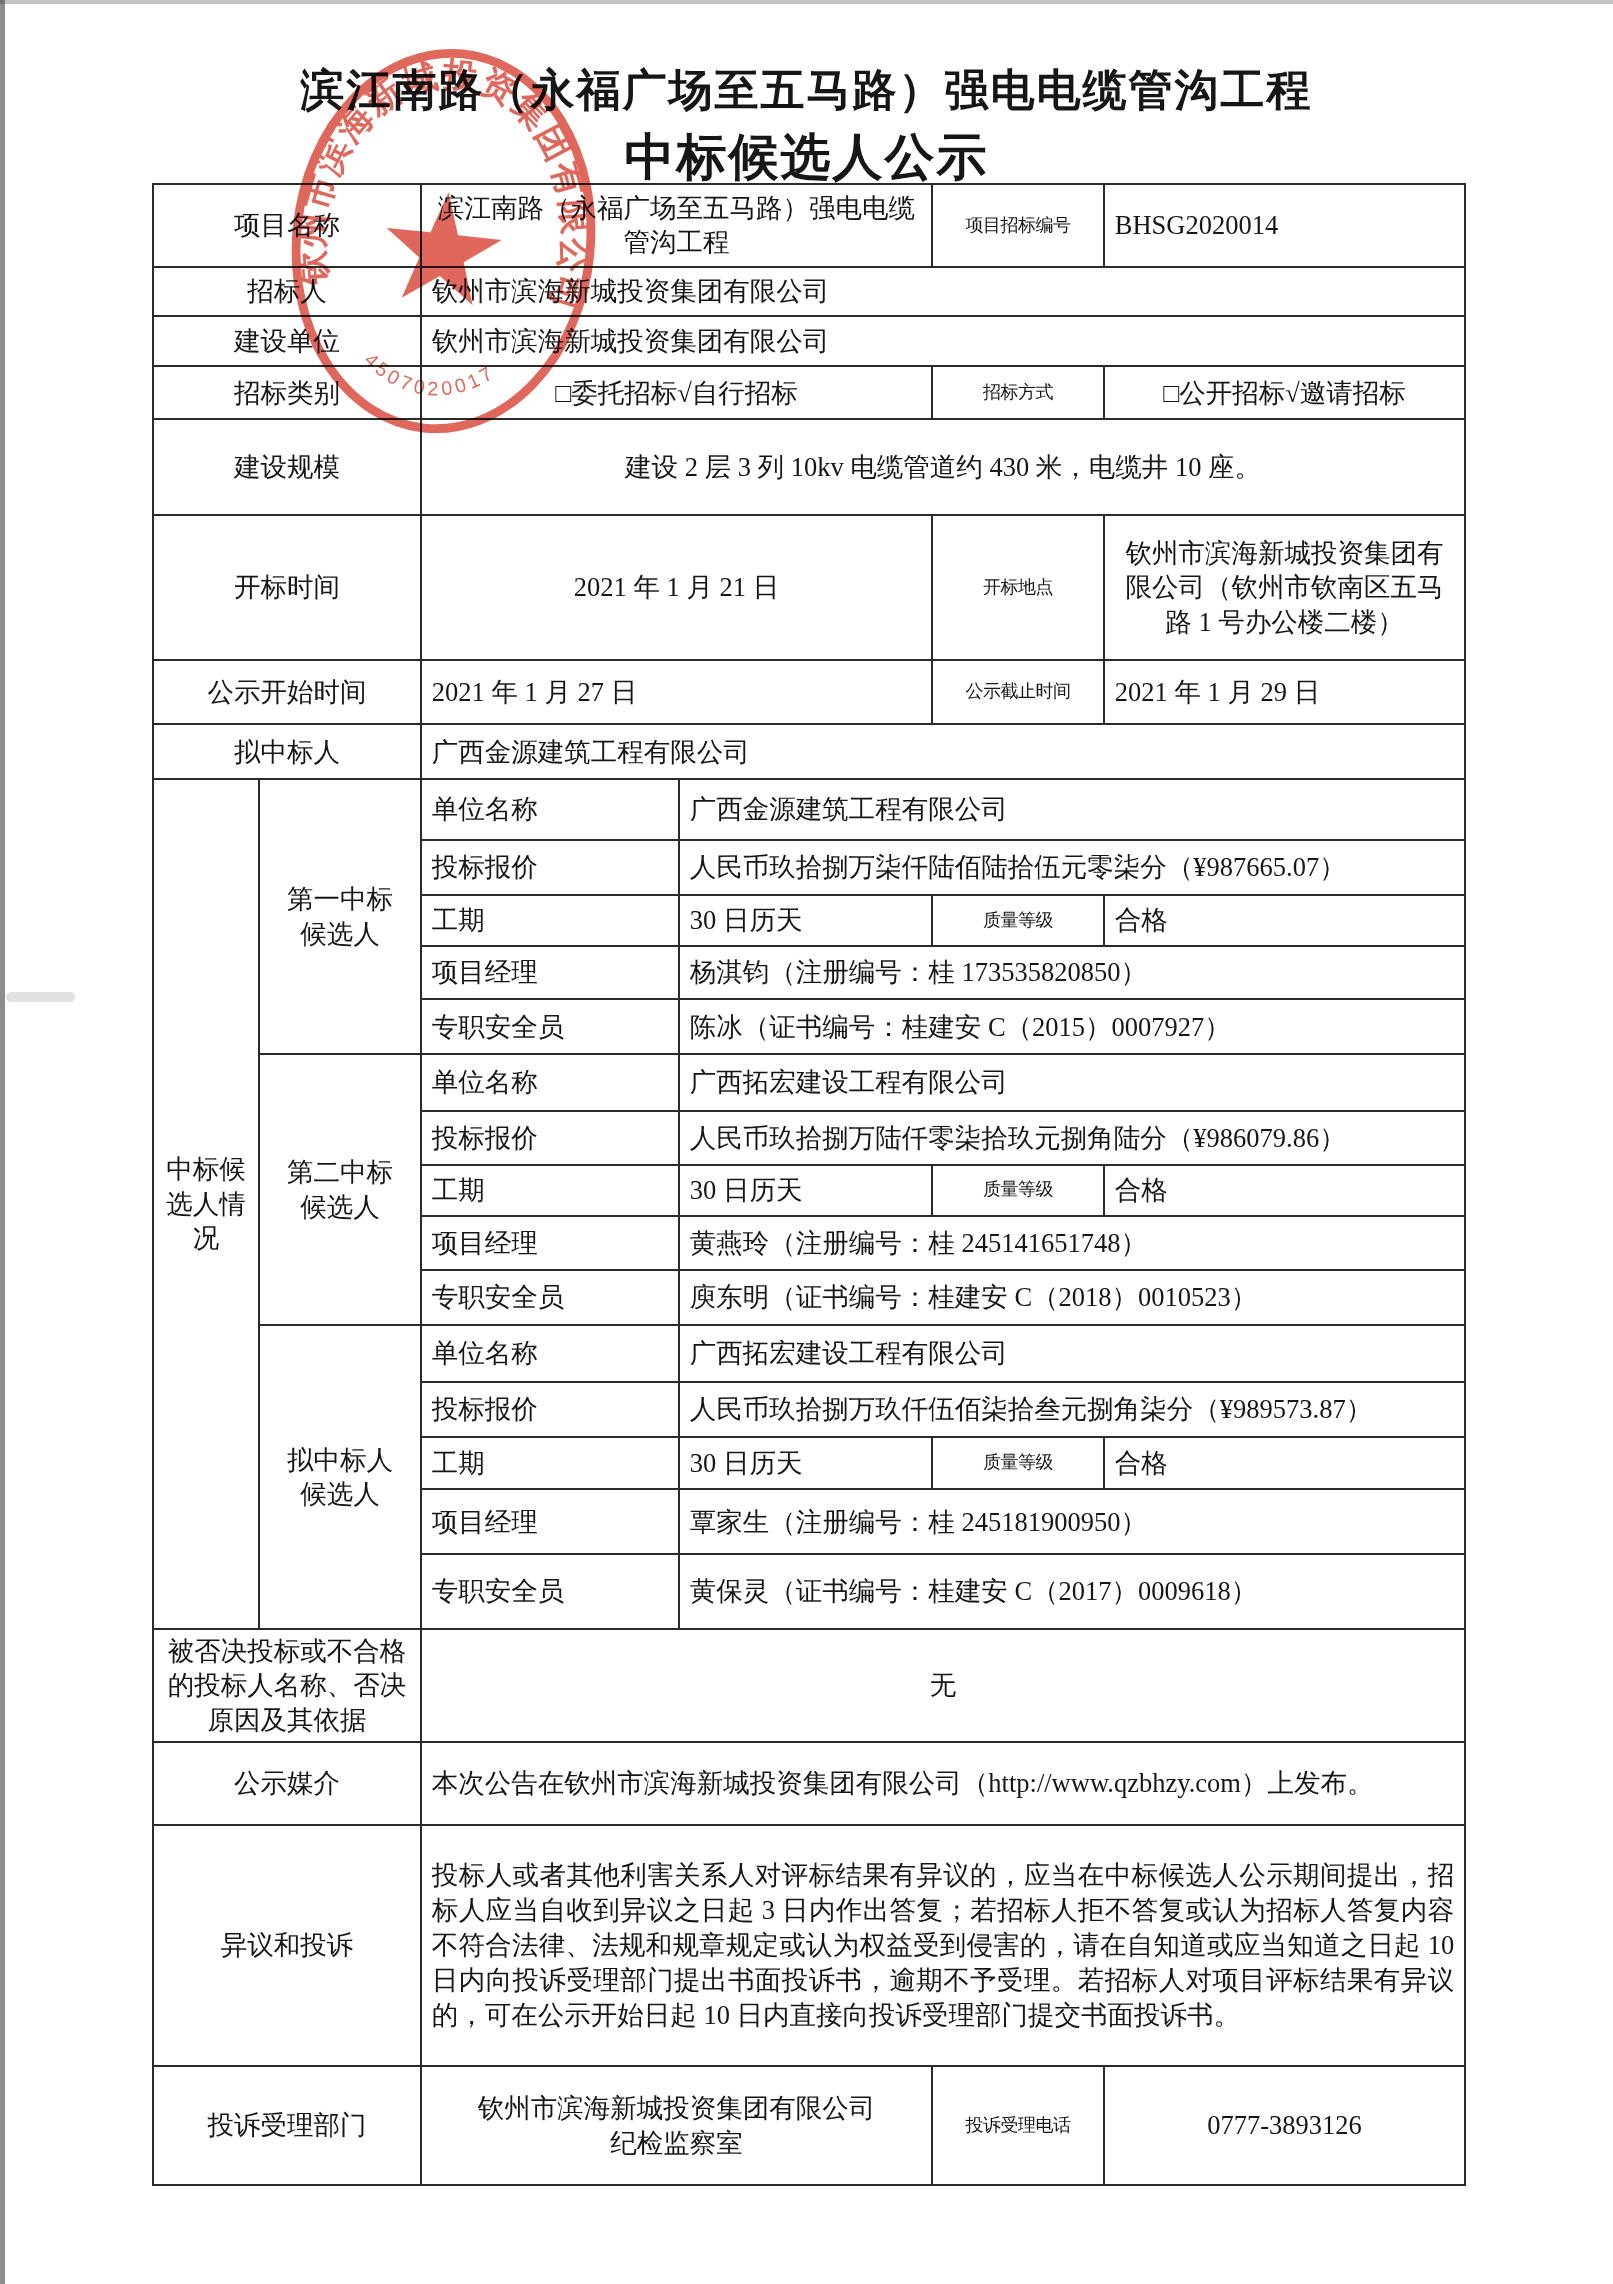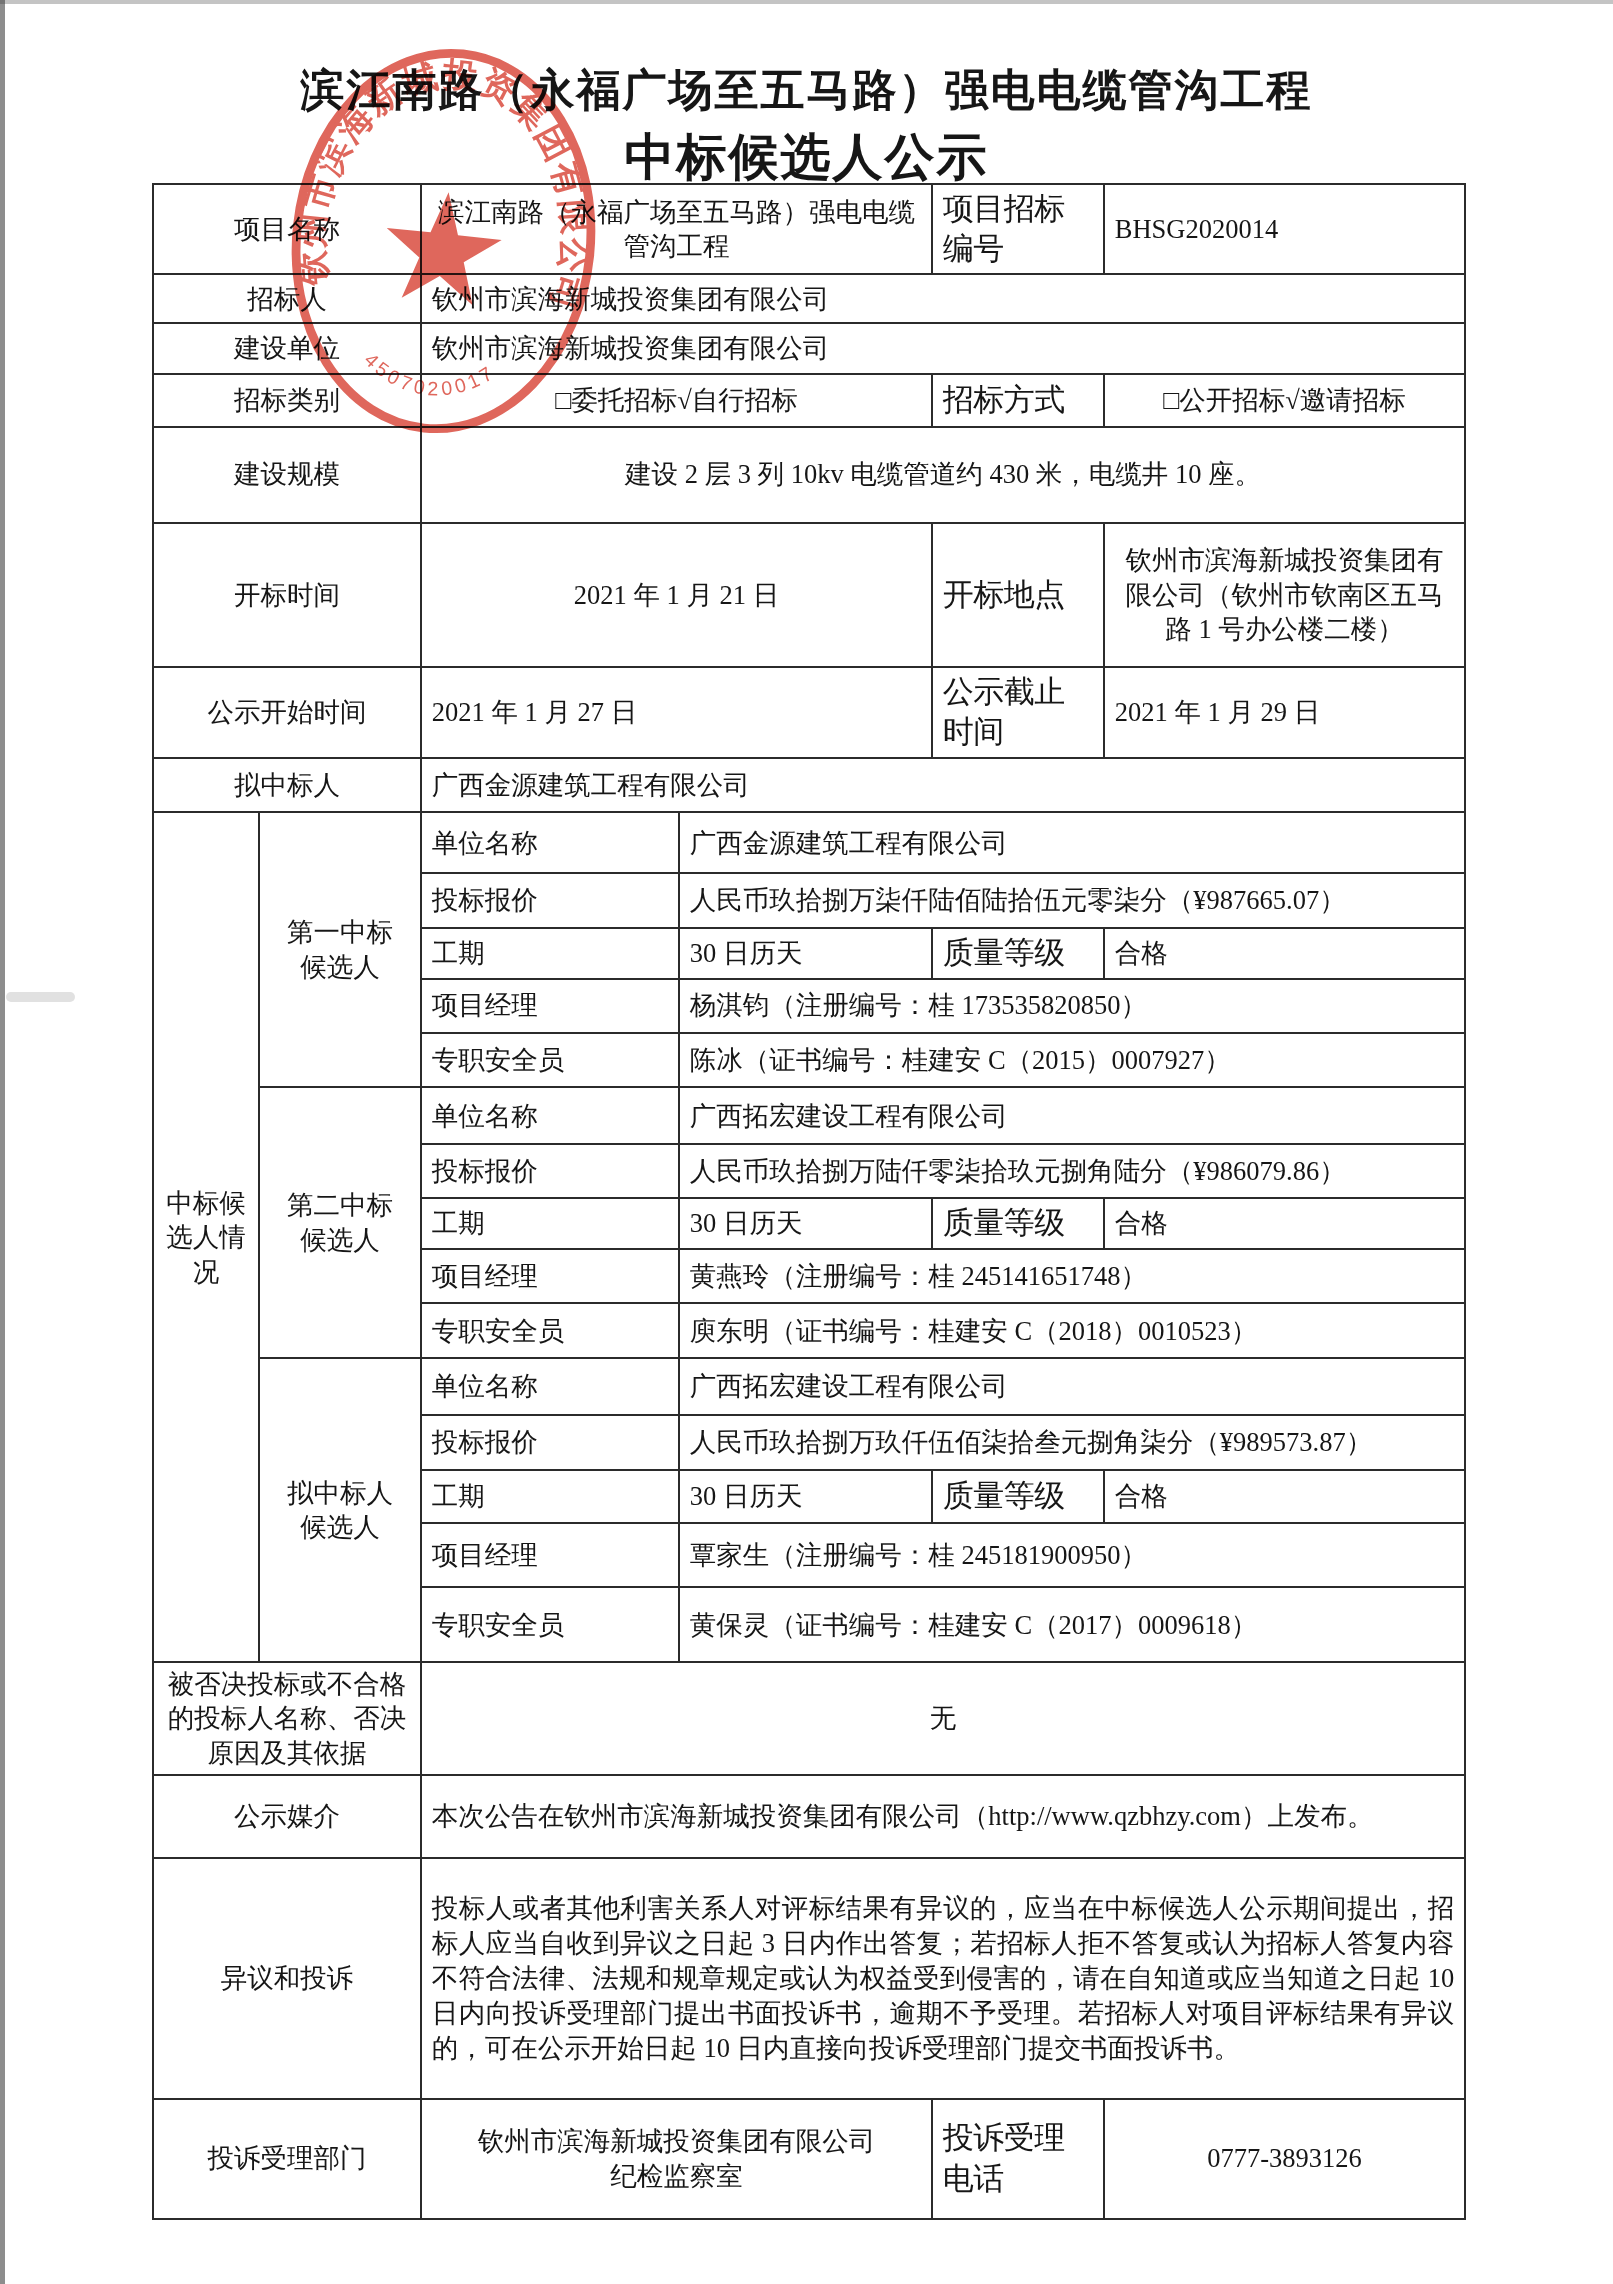--- a/index.html
+++ b/index.html
@@ -34,21 +34,21 @@
   }
   table.doc td{
     border:2px solid #2b2b2b;
     padding:3.9px 9.8px;
     vertical-align:middle;
     overflow:hidden;
   }
   td.c{text-align:center;}
   td.l{text-align:left;}
   td.j{text-align:justify;margin-top:38px;}
-  td.s{font-size:31px;padding:3.9px 3.9px;letter-spacing:-0.5px;text-align:left;}
+  td.s{font-size:18px;padding:3.9px 3.9px;letter-spacing:-0.5px;text-align:center;}
   td.preline{white-space:pre-line;}
   tr.thick td{border-top:2.9px solid #161616;border-radius:24px;}
   td.vsec{padding:3.9px 7.8px;text-align:center;margin-left:32px;}
   .para{line-height:1.32;font-family:Liberation Serif, serif;}
 
   
   .seal{
     position:absolute;left:277px;top:39px;
     width:333px;height:404px;
     transform:rotate(6deg);

